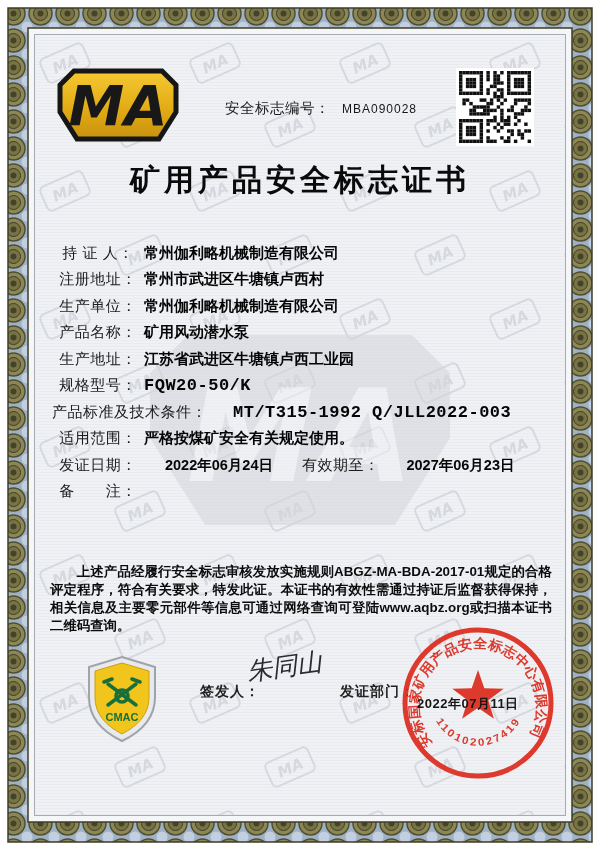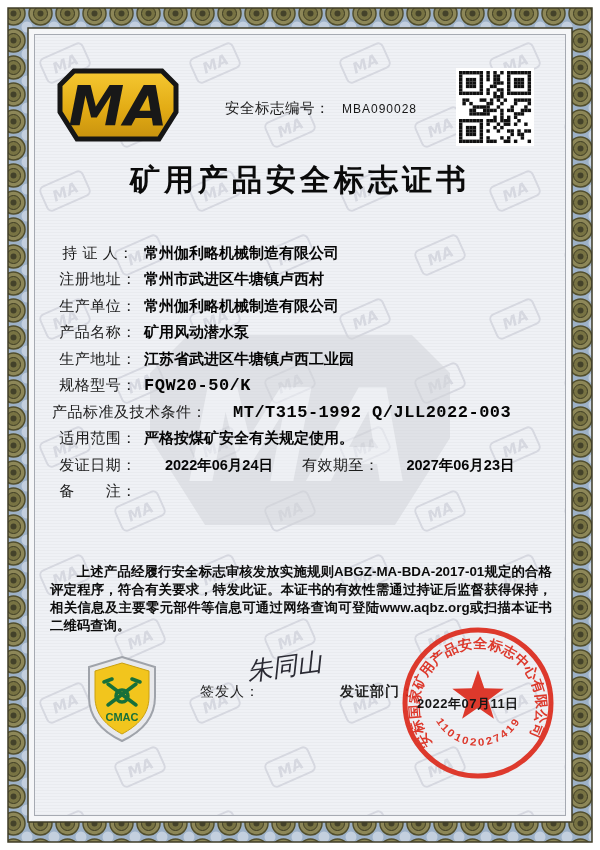--- a/index.html
+++ b/index.html
@@ -24,21 +24,21 @@
   .row.wide .flabel{width:auto;margin-right:26px;}
   .flabel2,.fvalue2{display:none;margin-left:8px;}
   .row.haspair .fvalue{width:150px;}
   .row.haspair .flabel2{display:inline;width:auto;}
   .row.haspair .fvalue2{display:inline;margin-left:6px;}
   .row.haspair .fvalue,.row.haspair .fvalue2{font-family:"Liberation Sans",sans-serif;font-weight:700;font-size:14.5px;}
   .statement{position:absolute;left:15px;top:528px;width:502px;margin:0;
         font-size:13.4px;font-weight:700;line-height:18px;color:#0c0c0c;
         text-indent:2em;text-align:justify;}
   .cmac{position:absolute;left:49px;top:620px;width:76px;height:88px;}
-  .issuer-label{position:absolute;left:165px;top:648px;font-size:14px;font-weight:400;color:#222;letter-spacing:1px;}
+  .issuer-label{position:absolute;left:165px;top:648px;font-size:14px;font-weight:700;color:#222;letter-spacing:1px;}
   .signature{position:absolute;left:212px;top:615px;font-family:"DejaVu Serif",serif;
         font-style:italic;font-size:25px;color:#2a2a33;transform:rotate(-8deg);}
   .dept-label{position:absolute;left:305px;top:648px;font-size:14px;font-weight:700;color:#222;letter-spacing:1px;}
   .stamp{position:absolute;left:363px;top:588px;width:160px;height:160px;}
   .stamp-date{position:absolute;left:382px;top:660px;font-size:13px;font-weight:700;
         color:#161616;letter-spacing:0.5px;}
 </style>
 </head>
 <body>
 

